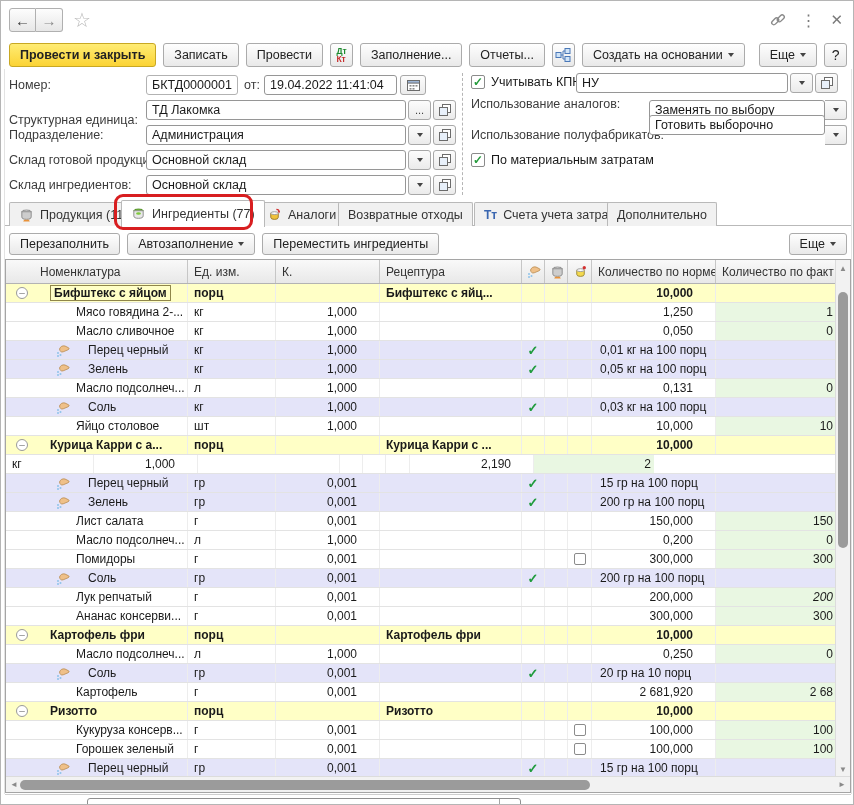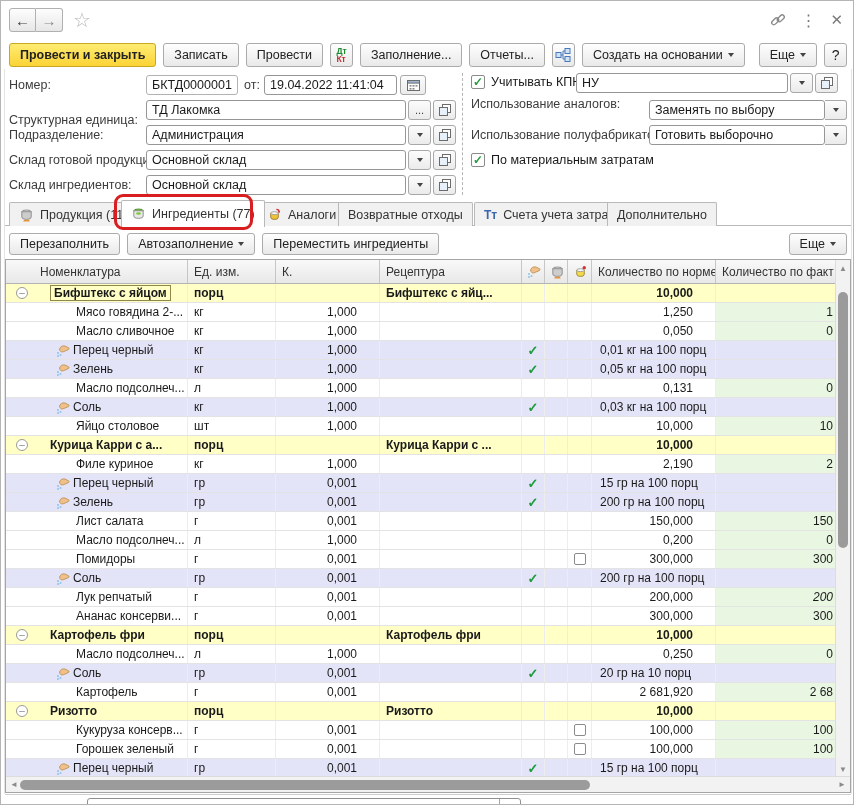--- a/index.html
+++ b/index.html
@@ -74,21 +74,21 @@
   .c.c-fact { justify-content:flex-end; padding-right:3px; }
   .t-row.item .c-fact { background:#e9f7e2; }
   .c.c-unit, .c.c-recipe { padding-left:6px; }
   .c.c-i1 { justify-content:center; color:#1f9b3d; font-weight:bold; font-size:13px; }
   .c.c-i3 { justify-content:center; }
   .exp { width:12px; height:12px; border:1px solid #9a9a9a; border-radius:50%; color:#8a8a8a; font-size:10px; line-height:10px;
          display:inline-flex; align-items:center; justify-content:center; margin-left:10px; flex:none; background:#fff; font-weight:normal;}
   .t-row.group .nm { margin-left:22px; }
   .t-row.item .nm { margin-left:70px; }
   .spicon { margin-left:50px; display:inline-flex; flex:none; }
-  .t-row.spice .nm { margin-left:2px; }
+  .t-row.spice .nm { margin-left:17px; }
   .selbox { border:1px solid #8f864a; padding:0 3px; height:16px; display:inline-flex; align-items:center; }
   .c .cbx { width:12px; height:12px; }
   
   .vscroll { position:absolute; right:0; top:0; width:15px; height:518px; background:#f2f2f2; border-left:1px solid #dcdcdc; }
   .vthumb { position:absolute; left:2px; top:32px; width:10px; height:256px; background:#9b9b9b; border-radius:5px; }
   .varr { position:absolute; left:3px; font-size:8px; color:#8a8a8a; }
   .hscroll { position:absolute; left:0; bottom:0; width:844px; height:16px; background:#f2f2f2; border-top:1px solid #dcdcdc; display:flex; align-items:center; }
   .hthumb { position:absolute; left:14px; top:3px; width:570px; height:10px; background:#9b9b9b; border-radius:5px; }
   .harr { font-size:8px; color:#8a8a8a; padding:0 4px; }
   .harr.right { margin-left:auto; }
@@ -255,21 +255,21 @@
       </span>
     </div>
 
   <span class="flabel" style="left:470px; top:28px;">Использование аналогов:</span>
   <div class="inp" style="left:648px; top:31px; width:176px;">Заменять по выбору</div>
   <div class="sbtn" style="left:824px; top:31px; width:22px; border-left:none; border-radius:0 3px 3px 0;">
       <span class="caret"></span>
     </div>
 
   <span class="flabel" style="left:470px; top:59px;">Использование полуфабрикатов:</span>
-  <div class="inp" style="left:648px; top:56px; width:176px;">Готовить выборочно</div>
+  <div class="inp" style="left:648px; top:46px; width:176px;">Готовить выборочно</div>
   <div class="sbtn" style="left:824px; top:56px; width:22px; border-left:none; border-radius:0 3px 3px 0;">
       <span class="caret"></span>
     </div>
 
   <div class="cbwrap" style="left:470px; top:84px;">
     <span class="cbx">✓</span>
     <span>По материальным затратам</span>
   </div>
 </div>
 
@@ -502,23 +502,20 @@
         <div class="c c-unit">порц</div>
         <div class="c c-k"></div>
         <div class="c c-recipe">Курица Карри с ...</div>
         <div class="c c-i1"></div>
         <div class="c c-i2"></div>
         <div class="c c-i3"></div>
         <div class="c c-norm">10,000</div>
         <div class="c c-fact" style="border-right: none;"></div>
       </div>
       <div class="t-row item">
-        <div class="c c-name">
-          <span class="nm">Филе куриное</span>
-        </div>
         <div class="c c-unit">кг</div>
         <div class="c c-k">1,000</div>
         <div class="c c-recipe"></div>
         <div class="c c-i1"></div>
         <div class="c c-i2"></div>
         <div class="c c-i3"></div>
         <div class="c c-norm">2,190</div>
         <div class="c c-fact" style="border-right: none;">2</div>
       </div>
       <div class="t-row spice">

